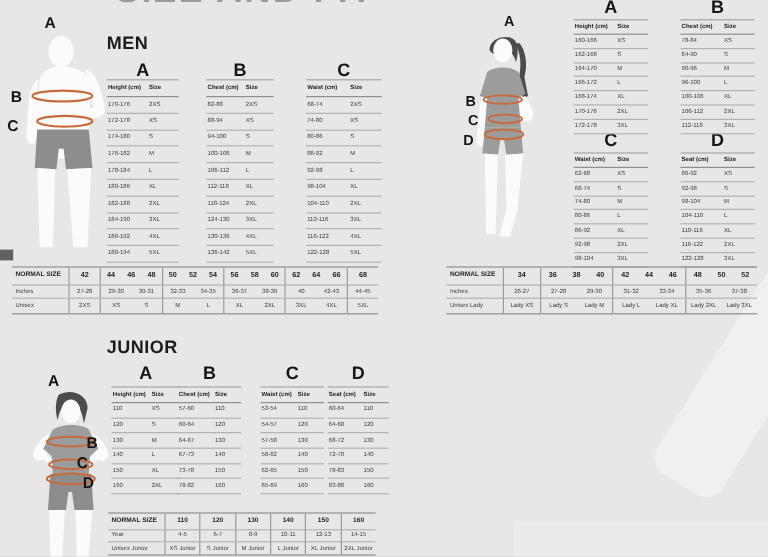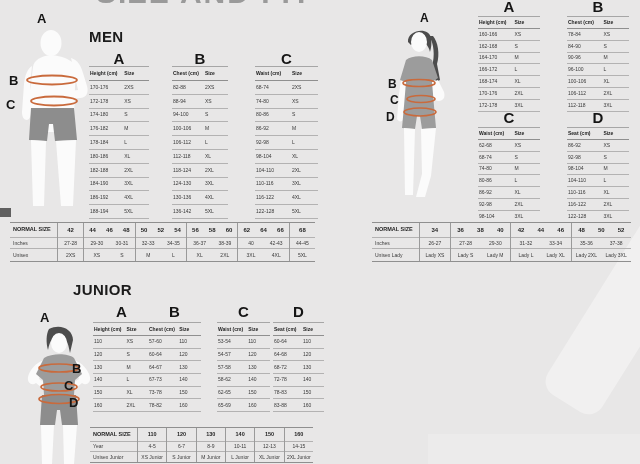--- a/index.html
+++ b/index.html
@@ -525,21 +525,21 @@
           <span>35-36</span>
           <span>37-38</span>
         </div>
         <div class="nsr nsr2">
           <span>Lady 2XL</span>
           <span>Lady 3XL</span>
         </div>
       </div>
     </div>
 
-  <div class="heading" style="left:73px;top:281px">JUNIOR</div>
+  <div class="heading" style="left:89px;top:281px">JUNIOR</div>
 
   <svg style="left:22px;top:326px" width="80" height="138" viewBox="0 0 80 138">
     <path fill="#4c4c4c" d="M27 3 C38 -3 51 3 51 14 L48 27 C46 16 44 11 38 10 C30 10 28 15 26 24 C24 17 24 8 27 3 Z"></path>
     <ellipse cx="37" cy="17" rx="8" ry="10" fill="#fbfbfb"></ellipse>
     <path fill="#fbfbfb" d="M22 34 C14 37 8 43 6 51 C5 57 10 60 14 57 L25 66 L28 60 L17 53 C18 48 21 44 25 41 Z"></path>
     <path fill="#fbfbfb" d="M52 34 C60 37 66 43 68 51 C69 57 64 60 60 57 L49 66 L46 60 L57 53 C56 48 53 44 49 41 Z"></path>
     <path fill="#9c9c9c" d="M22 32 C30 27 46 27 52 32 L60 48 L53 54 L52 69 L22 69 L21 54 L14 48 Z"></path>
     <path fill="#8d8d8d" d="M20 69 L54 69 L56 99 L40 99 L38 84 L35 84 L33 99 L18 99 Z"></path>
     <path fill="#fbfbfb" d="M19 99 L32 99 L30 138 L20 138 Z"></path>
     <path fill="#fbfbfb" d="M41 99 L55 99 L52 138 L42 138 Z"></path>

